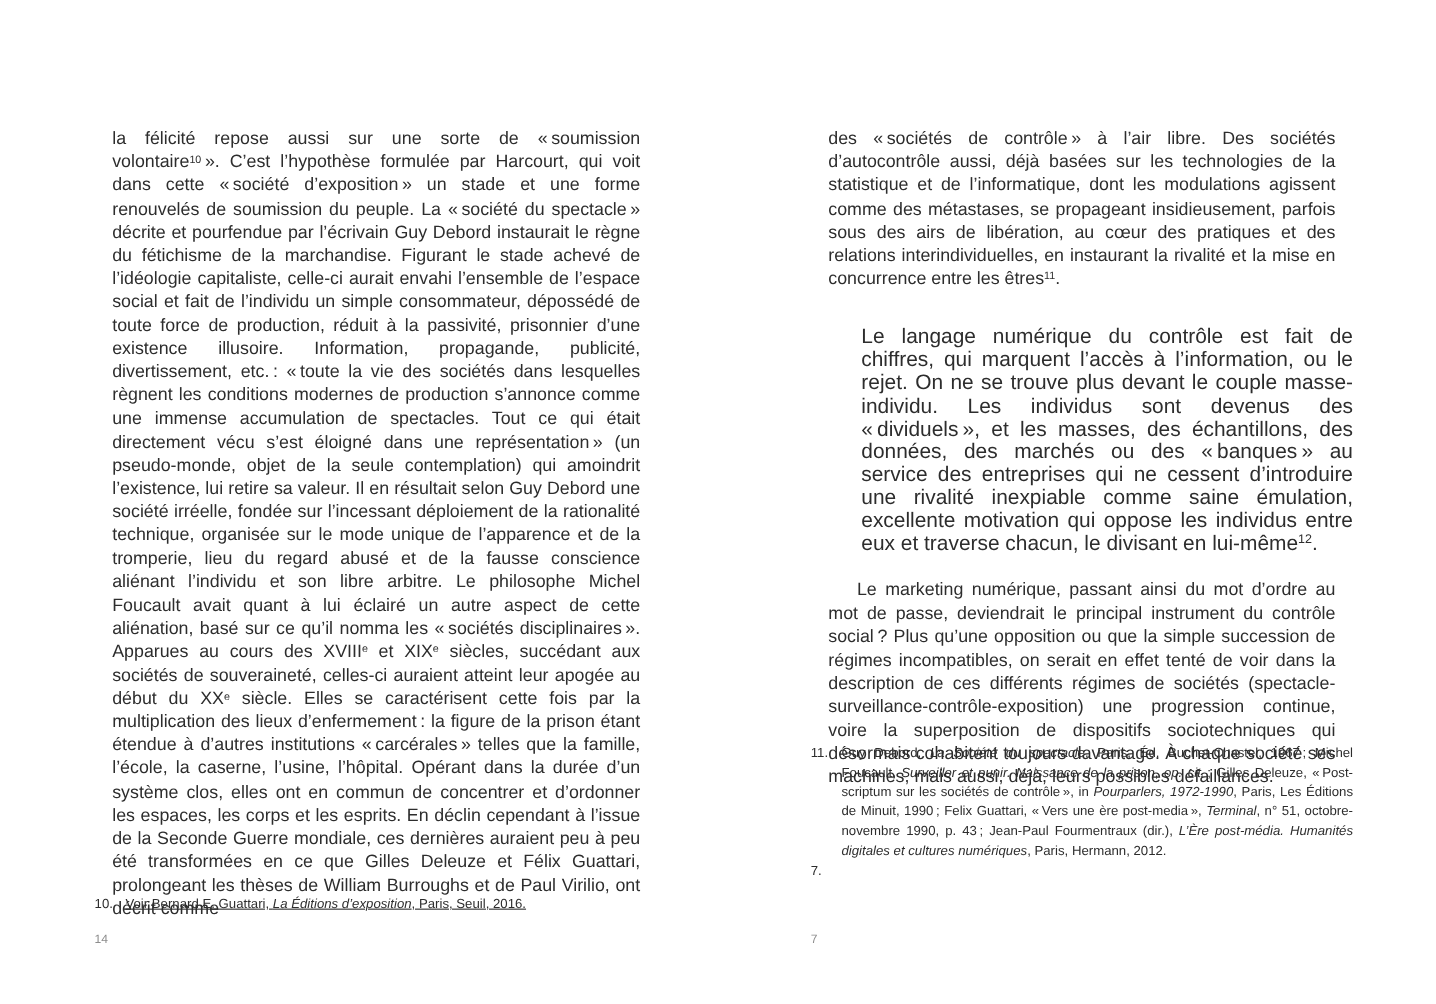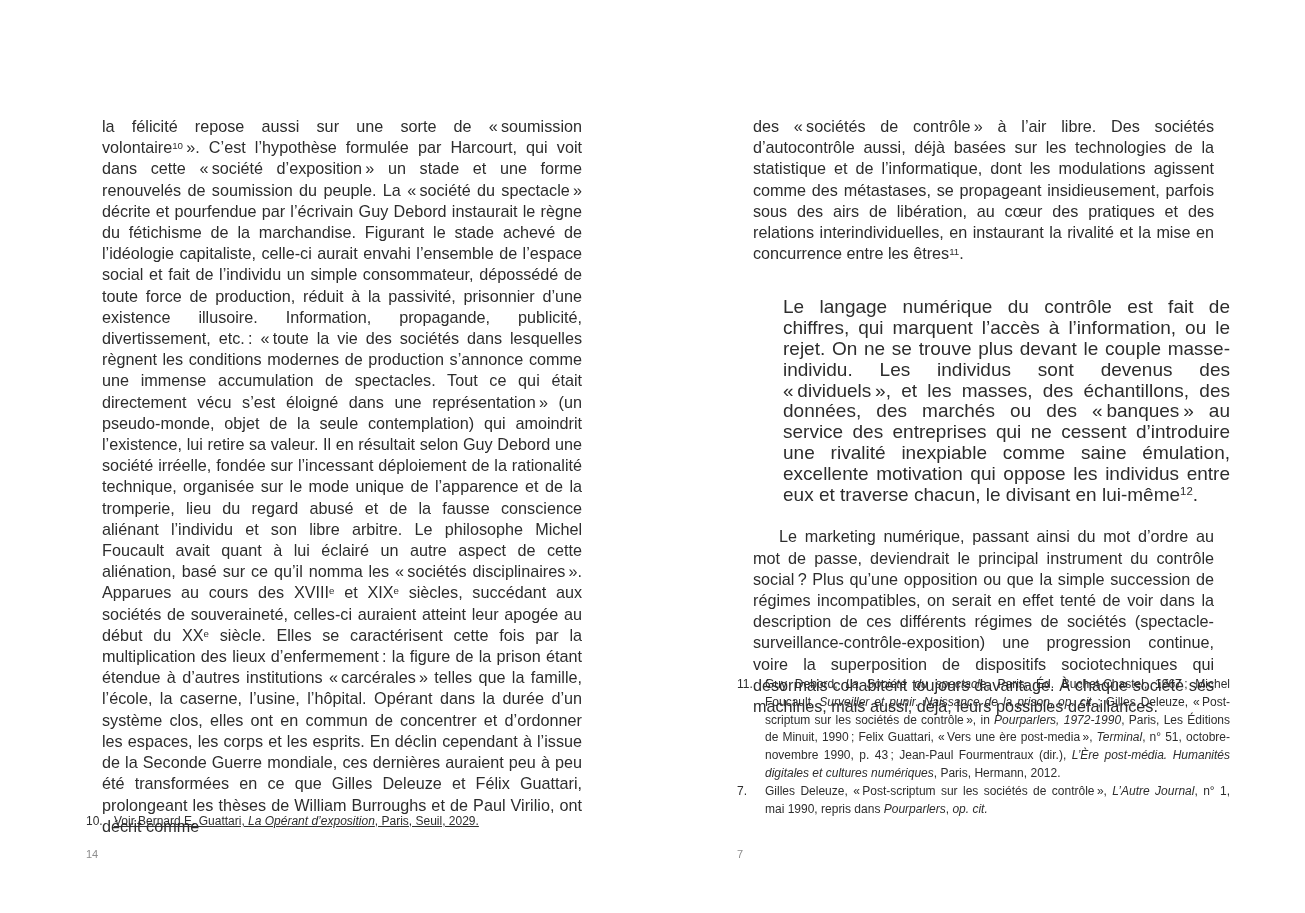--- a/index.html
+++ b/index.html
@@ -63,31 +63,31 @@
 </head>
 <body>
 
 <div class="spread">
 
   <main class="page page-left">
     <div class="body-text">
         <div class="p p-body"><span>la félicité repose aussi sur une sorte de « soumission volontaire</span><sup>10</sup><span> ». C’est l’hypothèse formulée par Harcourt, qui voit dans cette « société d’exposition » un stade et une forme renouvelés de soumission du peuple. La « société du spectacle » décrite et pourfendue par l’écrivain Guy Debord instaurait le règne du fétichisme de la marchandise. Figurant le stade achevé de l’idéologie capitaliste, celle-ci aurait envahi l’ensemble de l’espace social et fait de l’individu un simple consommateur, dépossédé de toute force de production, réduit à la passivité, prisonnier d’une existence illusoire. Information, propagande, publicité, divertissement, etc. : « toute la vie des sociétés dans lesquelles règnent les conditions modernes de production s’annonce comme une immense accumulation de spectacles. Tout ce qui était directement vécu s’est éloigné dans une représentation » (un pseudo-monde, objet de la seule contemplation) qui amoindrit l’existence, lui retire sa valeur. Il en résultait selon Guy Debord une société irréelle, fondée sur l’incessant déploiement de la rationalité technique, organisée sur le mode unique de l’apparence et de la tromperie, lieu du regard abusé et de la fausse conscience aliénant l’individu et son libre arbitre. Le philosophe Michel Foucault avait quant à lui éclairé un autre aspect de cette aliénation, basé sur ce qu’il nomma les « sociétés disciplinaires ». Apparues au cours des XVIII</span><sup>e</sup><span> et XIX</span><sup>e</sup><span> siècles, succédant aux sociétés de souveraineté, celles-ci auraient atteint leur apogée au début du XX</span><sup>e</sup><span> siècle. Elles se caractérisent cette fois par la multiplication des lieux d’enfermement : la figure de la prison étant étendue à d’autres institutions « carcérales » telles que la famille, l’école, la caserne, l’usine, l’hôpital. Opérant dans la durée d’un système clos, elles ont en commun de concentrer et d’ordonner les espaces, les corps et les esprits. En déclin cependant à l’issue de la Seconde Guerre mondiale, ces dernières auraient peu à peu été transformées en ce que Gilles Deleuze et Félix Guattari, prolongeant les thèses de William Burroughs et de Paul Virilio, ont décrit comme</span></div>
       </div>
     <div class="footnotes">
-        <div class="footnote"><span class="fn-marker">10.</span><span><span>Voir Bernard E. Guattari, </span><span style="font-style: italic;">La Opérant d’exposition</span><span>, Paris, Seuil, 2029.</span></span></div>
+        <div class="footnote"><span class="fn-marker">10.</span><span><span>Voir Bernard E. Guattari, </span><span style="font-style: italic;">La Éditions d’exposition</span><span>, Paris, Seuil, 2016.</span></span></div>
       </div>
     <div class="page-number">14</div>
   </main>
 
   <main class="page page-right">
     <div class="body-text">
         <div class="p p-body"><span>des « sociétés de contrôle » à l’air libre. Des sociétés d’autocontrôle aussi, déjà basées sur les technologies de la statistique et de l’informatique, dont les modulations agissent comme des métastases, se propageant insidieusement, parfois sous des airs de libération, au cœur des pratiques et des relations interindividuelles, en instaurant la rivalité et la mise en concurrence entre les êtres</span><sup>11</sup><span>.</span></div>
         <div class="p p-quote"><span>Le langage numérique du contrôle est fait de chiffres, qui marquent l’accès à l’information, ou le rejet. On ne se trouve plus devant le couple masse-individu. Les individus sont devenus des « dividuels », et les masses, des échantillons, des données, des marchés ou des « banques » au service des entreprises qui ne cessent d’introduire une rivalité inexpiable comme saine émulation, excellente motivation qui oppose les individus entre eux et traverse chacun, le divisant en lui-même</span><sup>12</sup><span>.</span></div>
         <div class="p p-body-indent"><span>Le marketing numérique, passant ainsi du mot d’ordre au mot de passe, deviendrait le principal instrument du contrôle social ? Plus qu’une opposition ou que la simple succession de régimes incompatibles, on serait en effet tenté de voir dans la description de ces différents régimes de sociétés (spectacle-surveillance-contrôle-exposition) une progression continue, voire la superposition de dispositifs sociotechniques qui désormais cohabitent toujours davantage. À chaque société ses machines, mais aussi, déjà, leurs possibles défaillances.</span></div>
       </div>
     <div class="footnotes">
         <div class="footnote"><span class="fn-marker">11.</span><span><span>Guy Debord, </span><span style="font-style: italic;">La Société du spectacle</span><span>, Paris, Éd. Buchet-Chastel, 1967 ; Michel Foucault, </span><span style="font-style: italic;">Surveiller et punir. Naissance de la prison</span><span>, </span><span style="font-style: italic;">op. cit.</span><span> ; Gilles Deleuze, « Post-scriptum sur les sociétés de contrôle », in </span><span style="font-style: italic;">Pourparlers, 1972-1990</span><span>, Paris, Les Éditions de Minuit, 1990 ; Felix Guattari, « Vers une ère post-media », </span><span style="font-style: italic;">Terminal</span><span>, n° 51, octobre-novembre 1990, p. 43 ; Jean-Paul Fourmentraux (dir.), </span><span style="font-style: italic;">L’Ère post-média. Humanités digitales et cultures numériques</span><span>, Paris, Hermann, 2012.</span></span></div>
-        <div class="footnote"><span class="fn-marker">7.</span><span><span>Gilles Deleuze, « Post-scriptum sur les sociétés de contrôle », </span><span style="font-style: italic;">L’Autre Journal</span><span>, n° 1, mai 1990, repris dans </span><span style="font-style: italic;">Pourparlers</span><span>, </span><span style="font-style: italic;">op. cit.</span></span></div>
+        <div class="footnote"><span class="fn-marker">7.</span></div>
       </div>
     <div class="page-number">7</div>
   </main>
 
 </div>
 
 </body></html>

